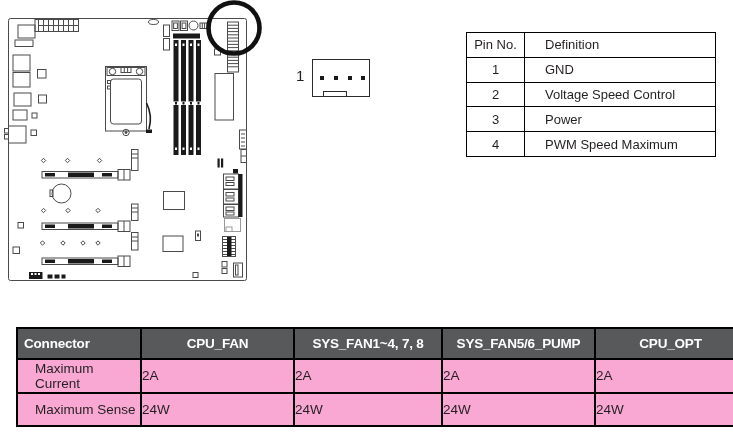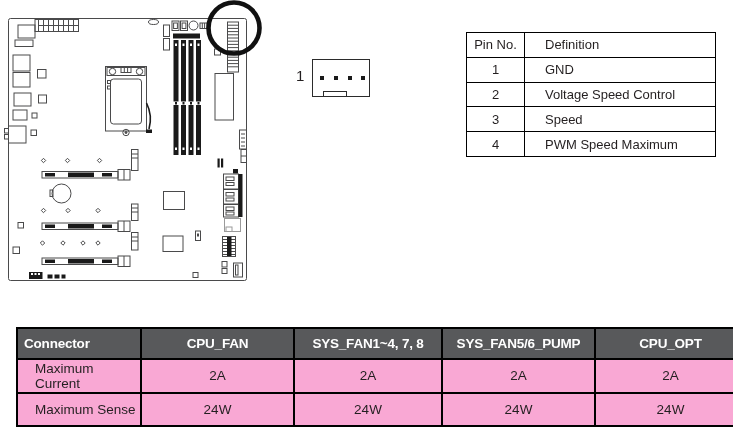--- a/index.html
+++ b/index.html
@@ -44,21 +44,21 @@
   .spec-table th, .spec-table td {
     border:2px solid #000; padding:0; font-size:13.5px; color:#231f20;
   }
   .spec-table thead th {
     background:#58595b; color:#ffffff; font-weight:bold; height:29px;
     letter-spacing:-0.2px;
   }
   .spec-table tbody td { height:31.5px; font-weight:normal; }
   .spec-table .h-connector { text-align:left; padding-left:6px; }
   .spec-table .row-label { text-align:left; padding-left:17px; }
-  .spec-table .val { text-align:center; }
+  .spec-table .val { text-align:left; }
   .spec-table col.c1 { width:124px; } .spec-table col.c2 { width:153px; }
   .spec-table col.c3 { width:148px; } .spec-table col.c4 { width:153px; }
   .spec-table col.c5 { width:151px; }
 </style>
 </head>
 <body>
 
 <div class="page">
 
   <svg class="board-svg" width="265" height="292" viewBox="0 0 265 292">
@@ -258,21 +258,21 @@
       <tr>
         <td class="c-pin">1</td>
         <td class="c-def">GND</td>
       </tr>
       <tr>
         <td class="c-pin">2</td>
         <td class="c-def">Voltage Speed Control</td>
       </tr>
       <tr>
         <td class="c-pin">3</td>
-        <td class="c-def">Speed</td>
+        <td class="c-def">Power</td>
       </tr>
       <tr>
         <td class="c-pin">4</td>
         <td class="c-def">PWM Speed Maximum</td>
       </tr>
     </tbody>
   </table>
 
   <table class="spec-table">
     <colgroup>

